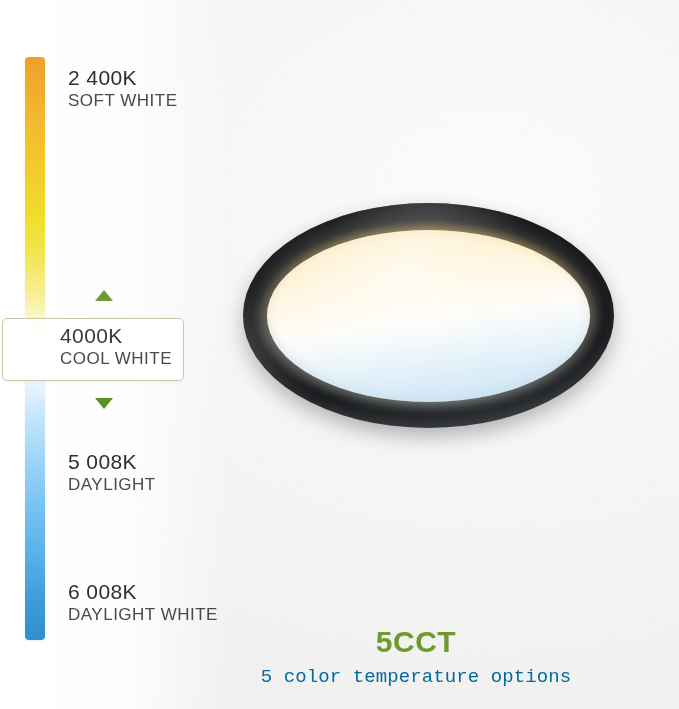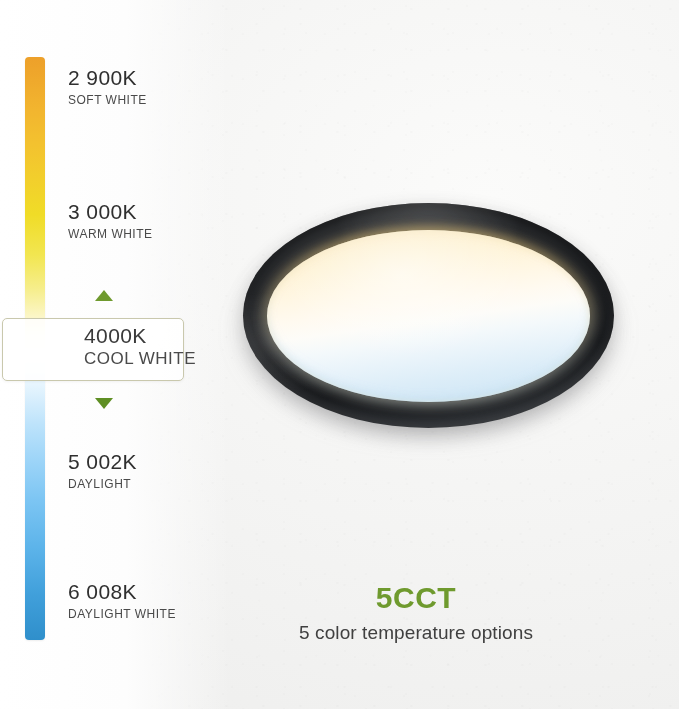--- a/index.html
+++ b/index.html
@@ -64,38 +64,38 @@
       #2f8fcb 100%);
     box-shadow:0 1px 2px rgba(0,0,0,.07);
   }
 
   .cct-row{position:absolute;left:68px;}
   .cct-kelvin{
     font-size:21px;color:#2f2f2f;letter-spacing:.4px;
     font-weight:400;line-height:24px;white-space:nowrap;
   }
   .cct-name{
-    font-size:12px;color:#4a4a4a;letter-spacing:.5px;
+    font-size:17px;color:#4a4a4a;letter-spacing:.5px;
     line-height:15px;margin-top:3px;white-space:nowrap;
   }
 
   #row-2700{top:66px;}
   #row-3000{top:200px;}
   #row-5000{top:450px;}
   #row-6000{top:580px;}
 
   
   #selected-box{
     position:absolute;left:2px;top:318px;width:182px;height:63px;
     border:1px solid #c9c8ad;border-radius:5px;
     background:rgba(255,255,255,.86);
     box-shadow:0 1px 3px rgba(0,0,0,.05);
     box-sizing:border-box;
   }
-  #selected-text{position:absolute;left:84px;top:324px;}
+  #selected-text{position:absolute;left:60px;top:324px;}
   #selected-text .cct-kelvin{font-size:21px;color:#3a3a3a;}
   #selected-text .cct-name{font-size:17px;color:#4a4a4a;}
 
   .arrow{
     position:absolute;left:95px;width:0;height:0;
     border-left:9px solid transparent;border-right:9px solid transparent;
   }
   #arrow-up{top:290px;border-bottom:11px solid #6f9a2e;}
   #arrow-down{top:398px;border-top:11px solid #5f8f24;}
 
@@ -150,60 +150,56 @@
   }
   #lamp-diffuser-gloss{
     position:absolute;left:24px;top:27px;width:323px;height:172px;
     border-radius:50%;
     background:radial-gradient(ellipse at 42% 26%, rgba(255,255,255,.55) 0%, rgba(255,255,255,0) 46%);
   }
 
   
   #caption{position:absolute;left:236px;top:580px;width:360px;text-align:center;}
   #caption-title{
-    font-size:30px;font-weight:700;color:#6f9a2e;letter-spacing:.5px;line-height:36px;
+    font-size:30px;font-weight:700;color:#6f9a2e;letter-spacing:.5px;line-height:36px;margin-top:44px;
   }
   #caption-sub{
-    font-size:19px;color:#404040;letter-spacing:.1px;line-height:26px;margin-top:4px;
+    font-size:19px;color:#0369a1;letter-spacing:.1px;line-height:26px;margin-top:4px;font-family:Liberation Mono, monospace;
   }
 </style>
 </head>
 <body>
 
 <div id="wall">
   <div id="wall-texture"></div>
   <div id="wall-left-fade"></div>
 </div>
 
 <div id="cct-scale">
 
   <div id="gradient-bar"></div>
 
   <div class="cct-row" id="row-2700">
-    <div class="cct-kelvin">2 900K</div>
+    <div class="cct-kelvin">2 400K</div>
     <div class="cct-name">SOFT WHITE</div>
   </div>
 
-  <div class="cct-row" id="row-3000">
-    <div class="cct-kelvin">3 000K</div>
-    <div class="cct-name">WARM WHITE</div>
-  </div>
 
   <div class="arrow" id="arrow-up"></div>
 
   <div id="selected-box"></div>
   <div id="selected-text">
     <div class="cct-kelvin">4000K</div>
     <div class="cct-name">COOL WHITE</div>
   </div>
 
   <div class="arrow" id="arrow-down"></div>
 
   <div class="cct-row" id="row-5000">
-    <div class="cct-kelvin">5 002K</div>
+    <div class="cct-kelvin">5 008K</div>
     <div class="cct-name">DAYLIGHT</div>
   </div>
 
   <div class="cct-row" id="row-6000">
     <div class="cct-kelvin">6 008K</div>
     <div class="cct-name">DAYLIGHT WHITE</div>
   </div>
 
 </div>
 

